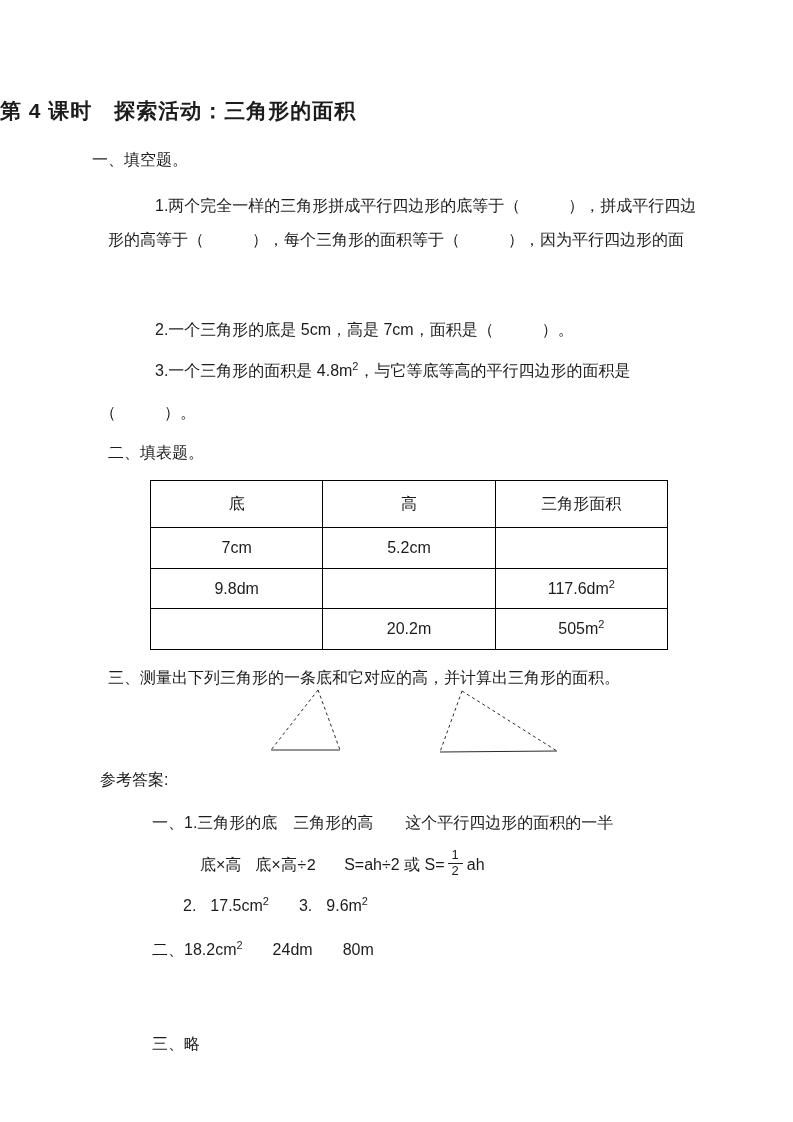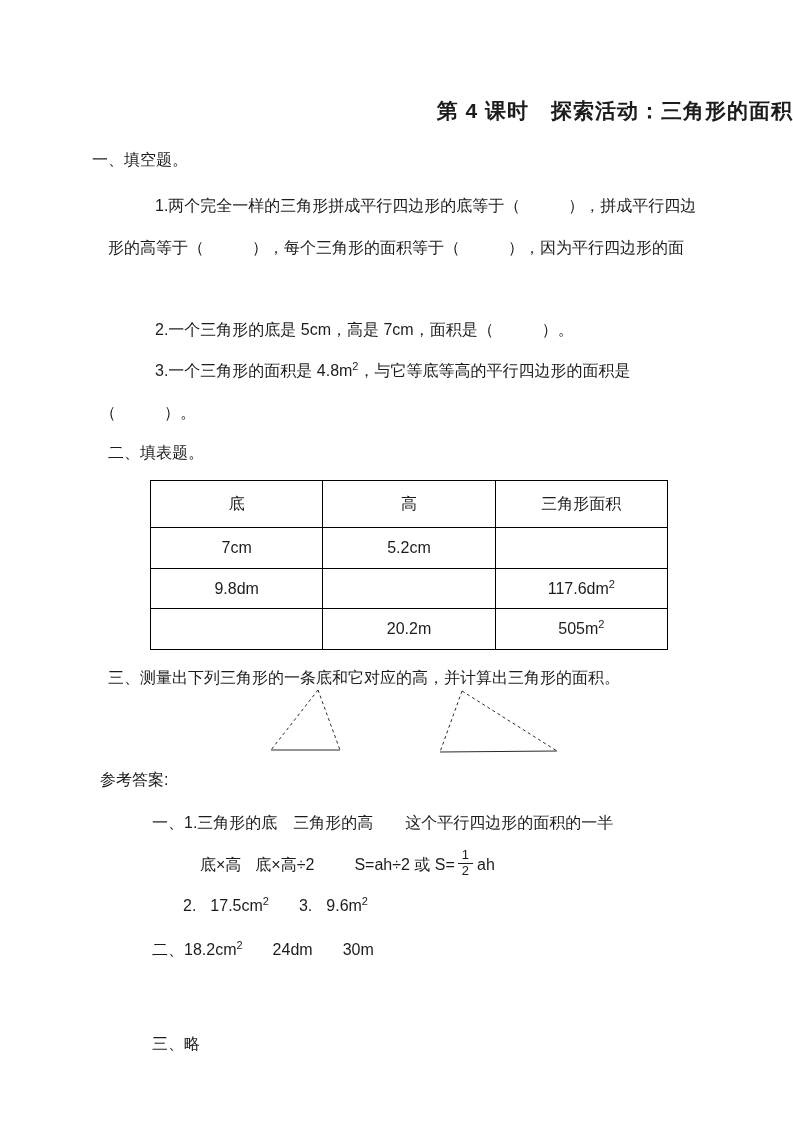--- a/index.html
+++ b/index.html
@@ -4,21 +4,21 @@
 <style>
   html,body { margin:0; padding:0; background:#ffffff; }
   .page {
     position:relative; width:793px; height:1122px; background:#ffffff;
     font-family:"Liberation Sans","DejaVu Sans",sans-serif;
     color:#1c1c1c; overflow:hidden;
   }
   .abs { position:absolute; white-space:nowrap; }
   .title {
     position:absolute; top:97px; left:0; width:100%;
-    text-align:right; font-size:21px; font-weight:bold; letter-spacing:1px;
+    text-align:left; font-size:21px; font-weight:bold; letter-spacing:1px;
   }
   .body-text { font-size:16px; line-height:20px; }
   .sup { font-size:11px; vertical-align:super; line-height:0; }
   table.fill-table {
     position:absolute; left:150px; top:480px; width:518px; height:170px;
     border-collapse:collapse; table-layout:fixed;
   }
   table.fill-table th, table.fill-table td {
     border:1.5px solid #000; text-align:center; vertical-align:middle;
     font-size:16px; font-weight:normal; padding:0;
@@ -29,33 +29,33 @@
     margin:0 4px 0 3px; transform:translateY(-2px);
   }
   .frac .num {
     display:block; font-size:13px; line-height:1.15; padding:0 4px;
     border-bottom:1px solid #1c1c1c;
   }
   .frac .den { display:block; font-size:13px; line-height:1.15; }
   .mr-sm { margin-right:14px; }
   .mr-md { margin-right:14px; }
   .mr-lg { margin-right:30px; }
-  .mr-xl { margin-right:40px; }
+  .mr-xl { margin-right:28px;font-family:Liberation Mono, monospace; }
 </style>
 </head>
 <body>
 
 <div class="page">
 
   <div class="title">第 4 课时　探索活动：三角形的面积</div>
 
   <div class="abs body-text" style="left:92px; top:150px;">一、填空题。</div>
 
   <div class="abs body-text" style="left:155px; top:196px;">1.两个完全一样的三角形拼成平行四边形的底等于（　　　），拼成平行四边</div>
-  <div class="abs body-text" style="left:108px; top:238px;">形的高等于（　　　），每个三角形的面积等于（　　　），因为平行四边形的面</div>
+  <div class="abs body-text" style="left:108px; top:230px;">形的高等于（　　　），每个三角形的面积等于（　　　），因为平行四边形的面</div>
 
   <div class="abs body-text" style="left:155px; top:320px;">2.一个三角形的底是 5cm，高是 7cm，面积是（　　　）。</div>
 
   <div class="abs body-text" style="left:155px; top:361px;">
     <span>3.一个三角形的面积是 4.8m</span><span class="sup">2</span><span>，与它等底等高的平行四边形的面积是</span>
   </div>
   <div class="abs body-text" style="left:100px; top:403px;">（　　　）。</div>
 
   <div class="abs body-text" style="left:108px; top:443px;">二、填表题。</div>
 
@@ -105,20 +105,20 @@
 
   <div class="abs body-text" style="left:200px; top:850px;">
     <span class="mr-md">底×高</span><span class="mr-xl">底×高÷2</span><span>S=ah÷2 或 S=</span><span class="frac"><span class="num">1</span><span class="den">2</span></span><span>ah</span>
   </div>
 
   <div class="abs body-text" style="left:183px; top:896px;text-align:center;">
     <span class="mr-sm">2.</span><span>17.5cm</span><span class="sup mr-lg">2</span><span class="mr-sm">3.</span><span>9.6m</span><span class="sup">2</span>
   </div>
 
   <div class="abs body-text" style="left:152px; top:940px;">
-    <span>二、</span><span>18.2cm</span><span class="sup mr-lg">2</span><span class="mr-lg">24dm</span><span>30m</span>
+    <span>二、</span><span>18.2cm</span><span class="sup mr-lg">2</span><span class="mr-lg">24dm</span><span>80m</span>
   </div>
 
   <div class="abs body-text" style="left:152px; top:1034px;">
     <span>三、</span><span>略</span>
   </div>
 
 </div>
 
 </body></html>

